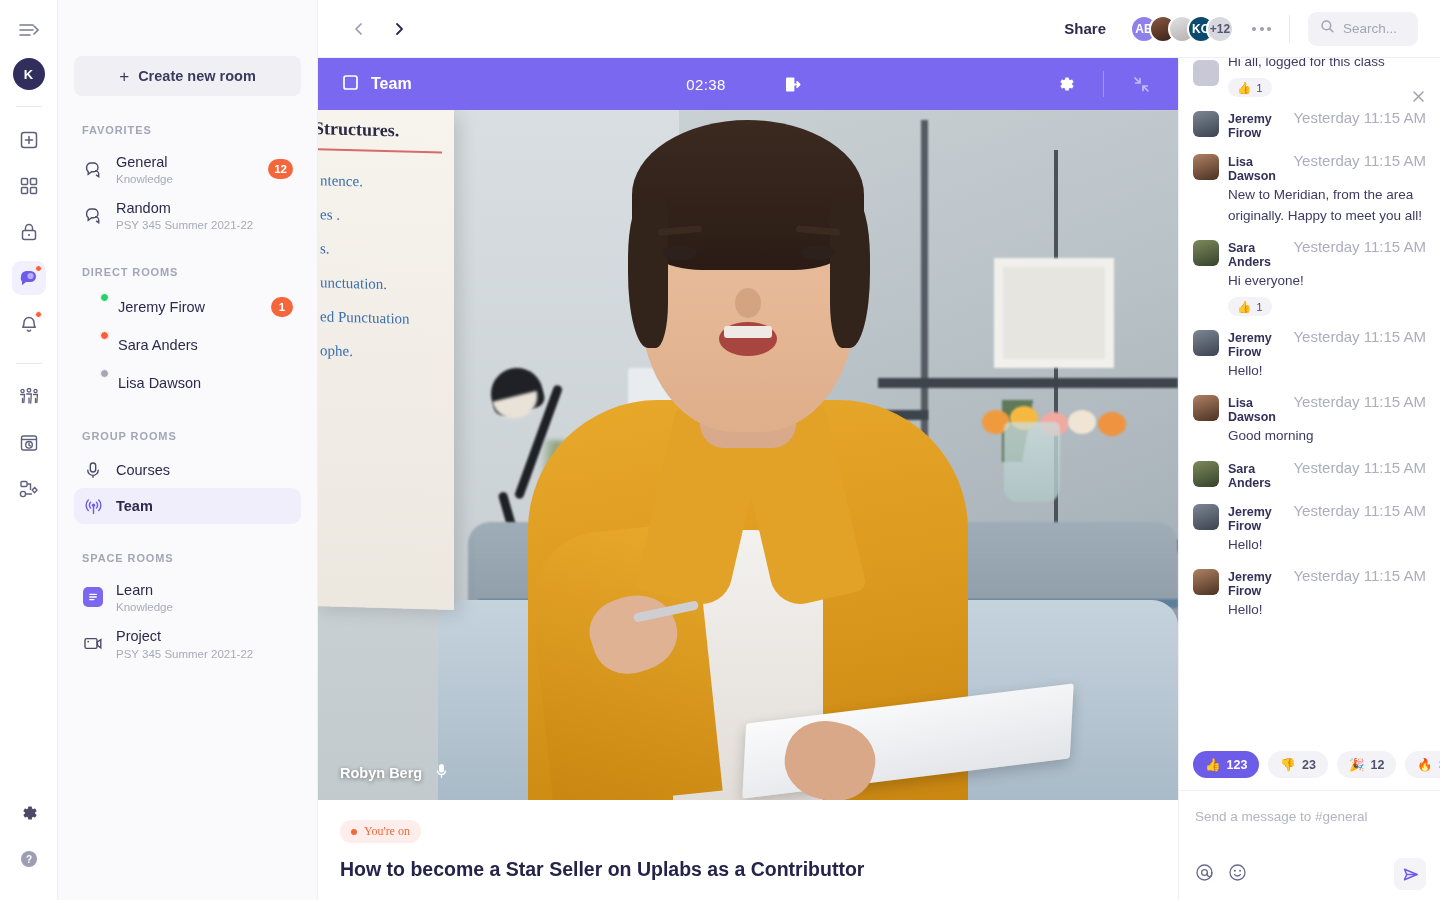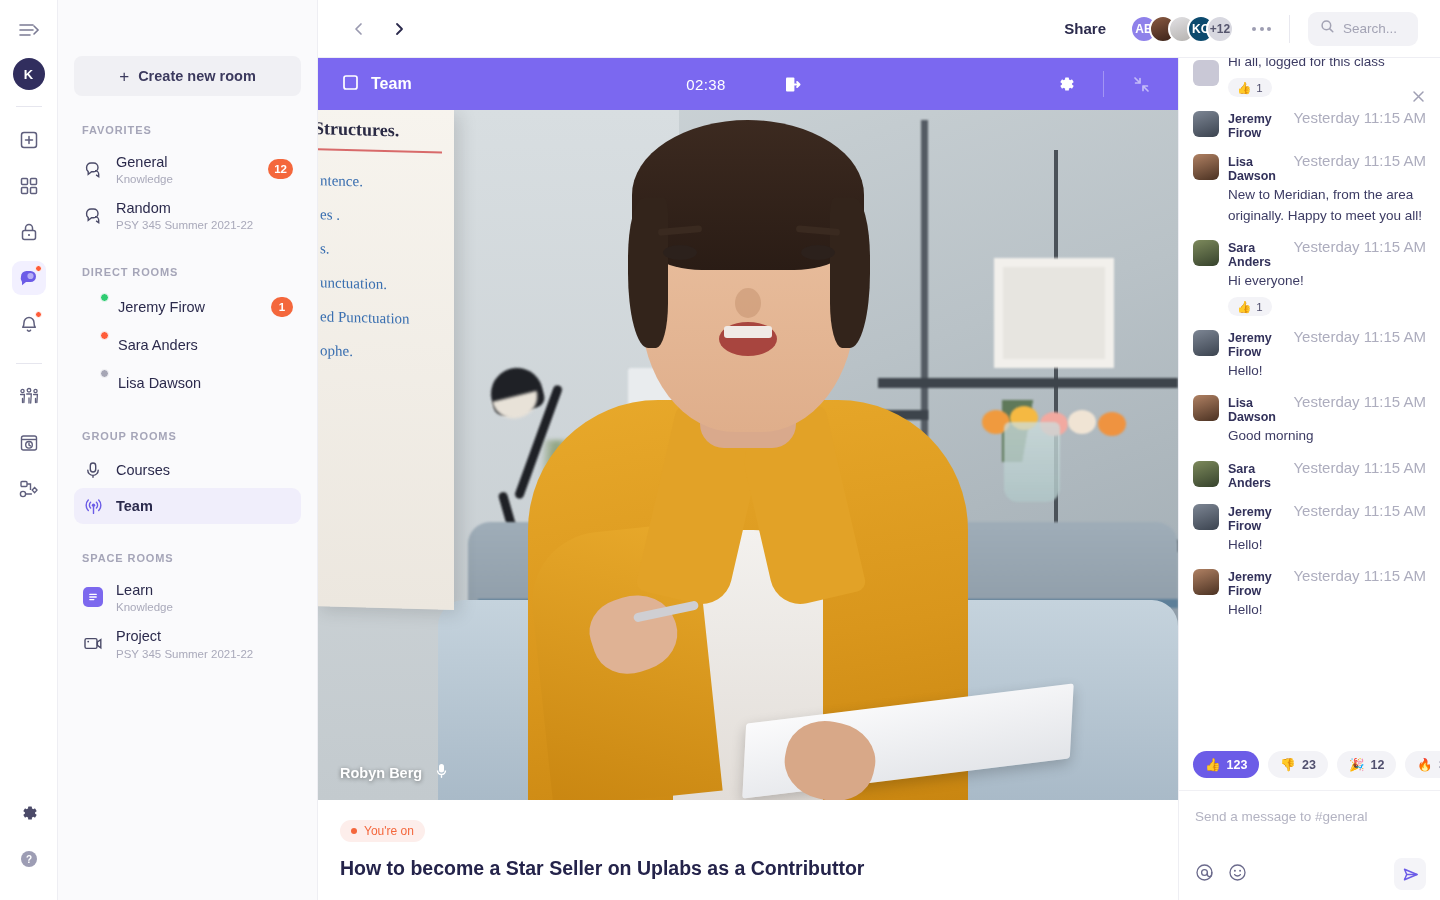--- a/index.html
+++ b/index.html
@@ -245,21 +245,21 @@
     color: #fff; font-size: 14.5px; font-weight: 700;
     text-shadow: 0 1px 4px rgba(0,0,0,.45);
     z-index: 5;
   }
 
   
   .stage-footer { flex: 0 0 100px; padding: 20px 22px 0 22px; background:#fff; position: relative; }
   .live-pill {
     display: inline-flex; align-items: center; gap: 7px;
     background: #fdeeeb; color: #f4673c;
-    border-radius: 12px; padding: 4px 11px; font-size: 12px; font-weight: 500;
+    border-radius: 12px; padding: 4px 11px; font-size: 12px; font-weight: 500; font-family: Liberation Serif, serif;
   }
   .live-dot { width: 6px; height: 6px; border-radius: 50%; background:#f4673c; }
   .stage-title { margin-top: 15px; font-size: 19.5px; font-weight: 700; color:#24234a; }
   .speak-btn {
     position: absolute; right: 22px; top: 20px;
     width: 156px; height: 38px;
     background: #fff; border: 1px solid #8b79f2; border-radius: 8px;
     color: #6c5ce7; font-size: 14px; font-weight: 600; cursor: pointer;
     font-family: "Liberation Sans", sans-serif;
   }

